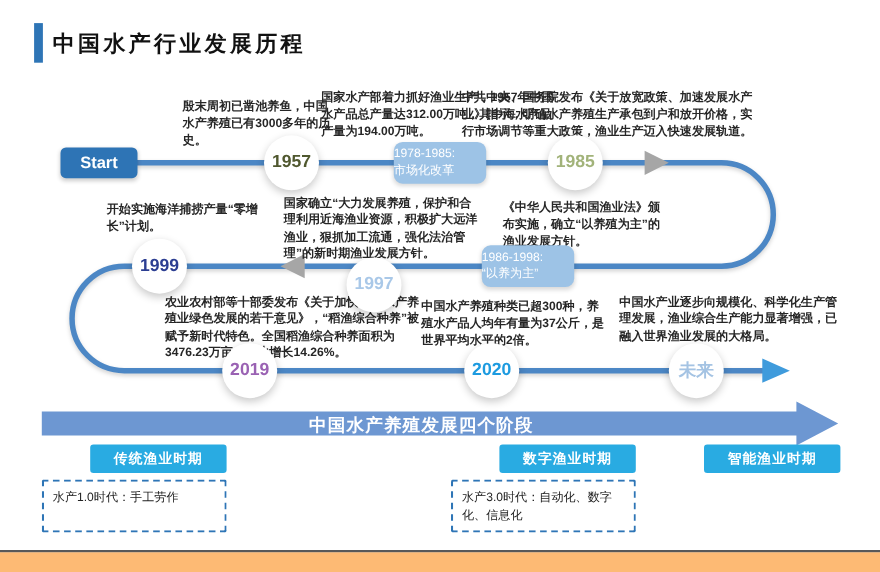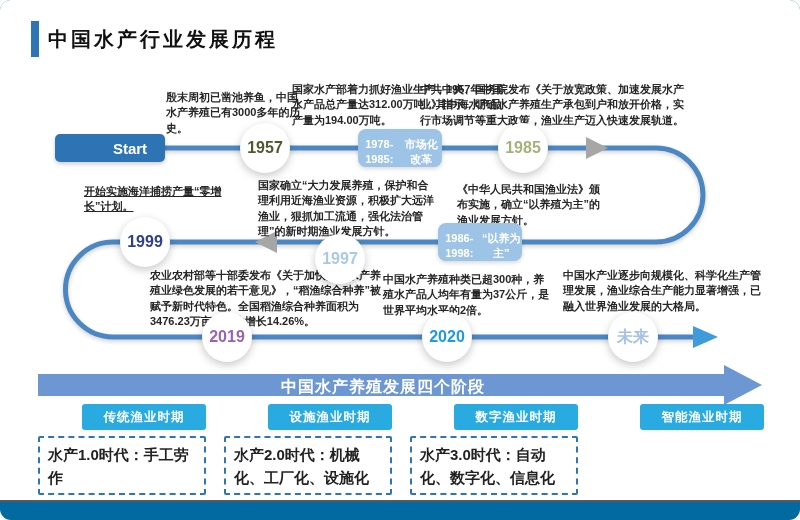--- a/index.html
+++ b/index.html
@@ -1,60 +1,60 @@
 <!DOCTYPE html>
 <html><head>
 <meta charset="utf-8">
 <style>
   html,body{margin:0;padding:0;}
   body{font-family:"Liberation Sans","DejaVu Sans",sans-serif;}
-  .canvas{position:relative;width:800px;height:520px;background:#0369a1;overflow:hidden;border-radius:11px;}
+  .canvas{position:relative;width:800px;height:520px;background:#fdba74;overflow:hidden;}
   .slide{position:absolute;left:0;top:0;width:800px;height:500px;background:#ffffff;border-bottom:2px solid #595959;}
   .abs{position:absolute;}
   
   .title-bar{left:31px;top:21px;width:8px;height:36px;background:#2e75b6;}
   .page-title{left:48px;top:26px;font-size:20px;font-weight:bold;color:#111;letter-spacing:3px;white-space:nowrap;}
   
   .tl-svg{left:0;top:0;z-index:1;}
   .tl-path{fill:none;stroke:#4c87c5;stroke-width:5;stroke-linecap:round;}
   
   .start-pill{left:55px;top:134px;width:70px;height:28px;background:#2e74b5;border-radius:5px;color:#fff;
     font-size:15px;font-weight:600;display:flex;align-items:center;justify-content:center;z-index:3;
-    box-shadow:0 2px 4px rgba(0,0,0,.2);padding-left:40px;}
+    box-shadow:0 2px 4px rgba(0,0,0,.2);}
   
   .node{width:50px;height:50px;border-radius:50%;background:#fff;z-index:3;display:flex;align-items:center;
     justify-content:center;font-size:16px;font-weight:bold;box-shadow:0 3px 8px rgba(0,0,0,.22);}
   
-  .badge{background:#9dc3e6;border-radius:8px;color:#fff;font-size:11px;font-weight:bold;line-height:1.35;
-    display:flex;flex-direction:row;align-items:flex-end;justify-content:center;text-align:center;z-index:3;
+  .badge{background:#9dc3e6;border-radius:8px;color:#fff;font-size:11px;font-weight:normal;line-height:1.35;
+    display:flex;flex-direction:column;align-items:flex-start;justify-content:center;text-align:center;z-index:3;
     box-shadow:0 2px 4px rgba(0,0,0,.15);}
   .badge1{left:358px;top:129px;width:84px;height:38px;}
   .badge2{left:438px;top:223px;width:84px;height:38px;}
   .badge3{left:43px;top:288px;width:82px;height:40px;}
   
   .desc{font-size:11px;font-weight:bold;color:#262626;line-height:1.4;z-index:2;}
   .d1{left:166px;top:90px;width:136px;}
   .d2{left:292px;top:82px;width:216px;}
   .d3{left:420px;top:82px;width:268px;}
   .d4{left:258px;top:178px;width:176px;}
-  .d5{left:84px;top:184px;width:152px;text-decoration:underline;}
+  .d5{left:97px;top:184px;width:152px;}
   .d6{left:457px;top:182px;width:150px;}
   .d7{left:150px;top:268px;width:234px;}
   .d8{left:383px;top:272px;width:172px;}
   .d9{left:563px;top:268px;width:206px;}
   
   .phase-arrow-label{left:38px;top:377px;width:690px;text-align:center;color:#fff;font-size:16px;
     font-weight:bold;z-index:3;letter-spacing:1px;}
   
   .stage-col{top:404px;width:168px;z-index:2;}
   .c1{left:38px;} .c2{left:224px;} .c3{left:410px;} .c4{left:596px;}
   .stage-header{height:26px;background:#29abe2;border-radius:3px;color:#fff;font-size:12.5px;font-weight:bold;
     display:flex;align-items:center;justify-content:center;letter-spacing:1px;margin-left:44px;}
   .stage-box{margin-top:6px;border:2px dashed #2e75b6;border-radius:2px;min-height:34px;padding:6px 8px 4px 8px;
-    font-size:15px;font-weight:bold;color:#222;line-height:1.5;background:#fff;}
+    font-size:11px;font-weight:normal;color:#222;line-height:1.5;background:#fff;}
 </style>
 </head>
 <body>
 
 <div class="canvas">
   <div class="slide">
 
     <div class="abs title-bar"></div>
     <div class="abs page-title">中国水产行业发展历程</div>
 
@@ -94,24 +94,20 @@
     <div class="abs desc d7">农业农村部等十部委发布《关于加快推进水产养殖业绿色发展的若干意见》，“稻渔综合种养”被赋予新时代特色。全国稻渔综合种养面积为3476.23万亩，同比增长14.26%。</div>
     <div class="abs desc d8">中国水产养殖种类已超300种，养殖水产品人均年有量为37公斤，是世界平均水平的2倍。</div>
     <div class="abs desc d9">中国水产业逐步向规模化、科学化生产管理发展，渔业综合生产能力显著增强，已融入世界渔业发展的大格局。</div>
 
     <div class="abs phase-arrow-label">中国水产养殖发展四个阶段</div>
 
     <div class="abs stage-col c1">
       <div class="stage-header">传统渔业时期</div>
       <div class="stage-box">水产1.0时代：手工劳作</div>
     </div>
-    <div class="abs stage-col c2">
-      <div class="stage-header">设施渔业时期</div>
-      <div class="stage-box">水产2.0时代：机械化、工厂化、设施化</div>
-    </div>
     <div class="abs stage-col c3">
       <div class="stage-header">数字渔业时期</div>
       <div class="stage-box">水产3.0时代：自动化、数字化、信息化</div>
     </div>
     <div class="abs stage-col c4">
       <div class="stage-header">智能渔业时期</div>
     </div>
 
   </div>
 </div>

